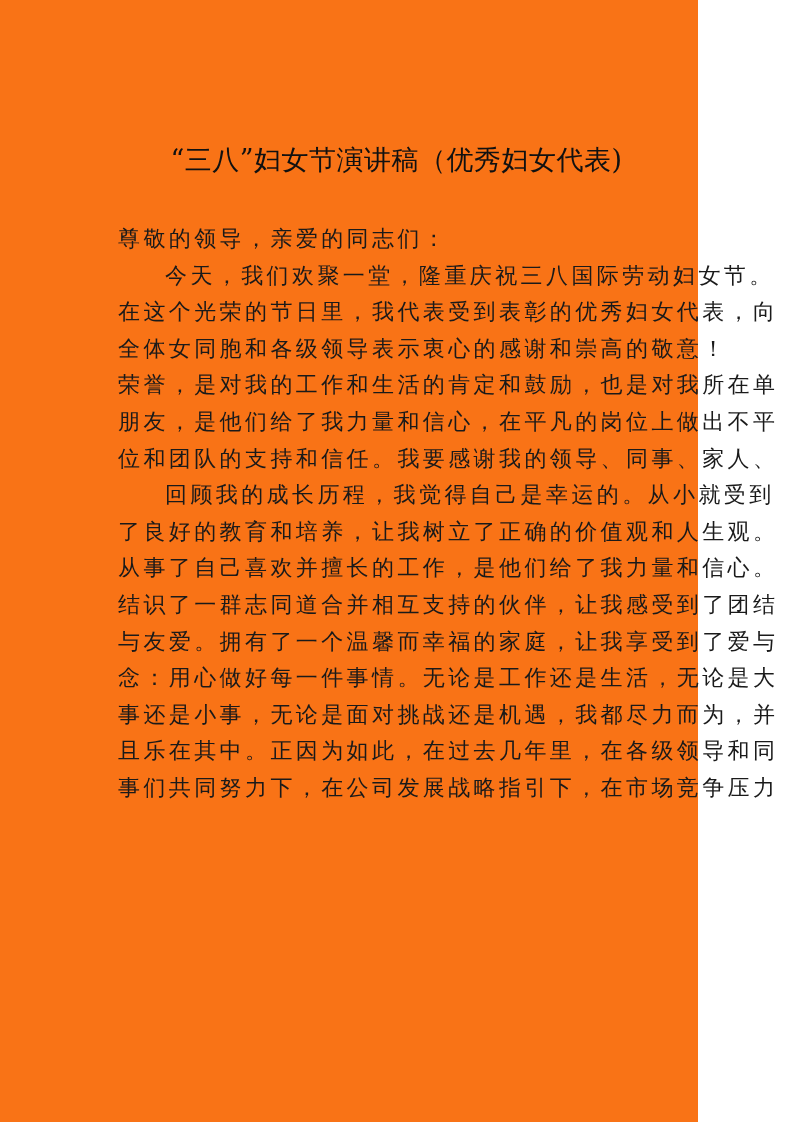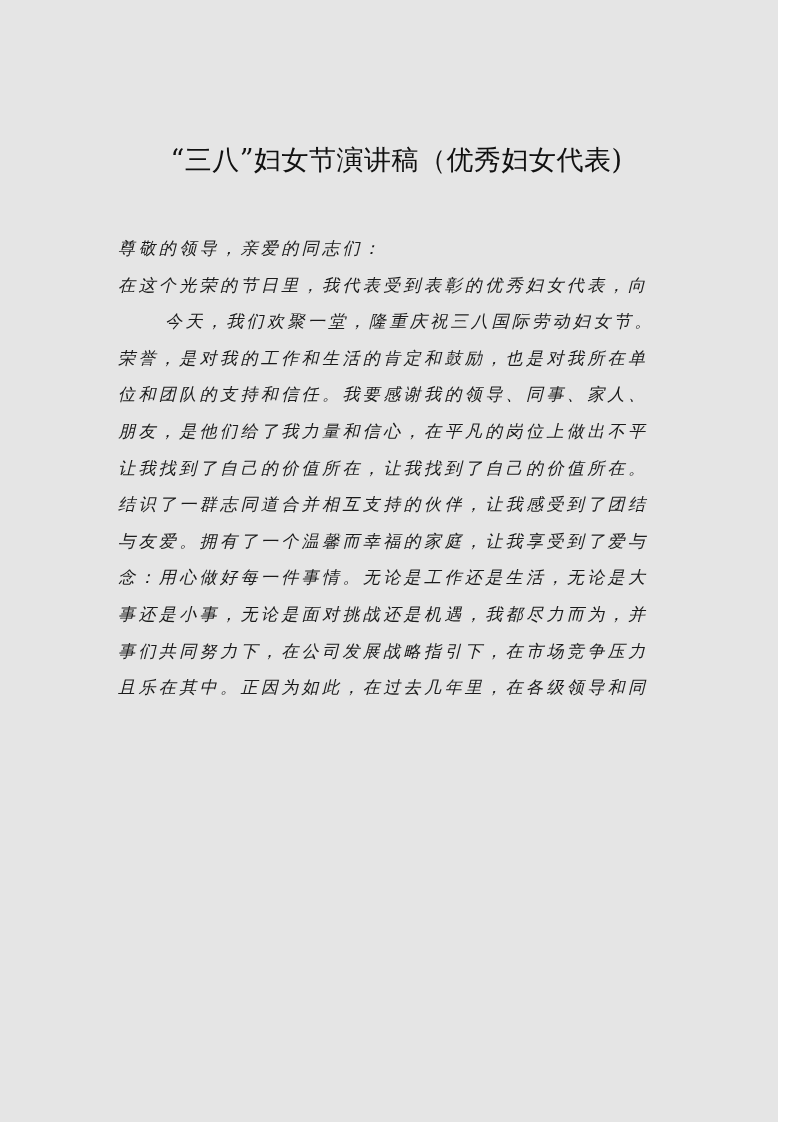--- a/index.html
+++ b/index.html
@@ -11,72 +11,74 @@
       width: 793px;
       height: 1122px;
       position: relative;
       overflow: hidden;
       color: #1a1a1a;
       font-family: "DejaVu Serif", "Liberation Serif", serif;
     }
     .page {
       position: absolute;
       left: 0; top: 0;
-      width: 778px;
+      width: 698px;
       height: 1122px;
-      background: #e5e5e5;
+      background: #f97316;
     }
     .title {
       position: absolute;
       left: 0;
       width: 793px;
       top: 140px;
       text-align: center;
       font-size: 27px;
       line-height: 40px;
       letter-spacing: 0.5px;
       color: #111;
       font-family: "DejaVu Serif", "Liberation Serif", serif;
     }
     .body-text {
       position: absolute;
       left: 118px;
-      top: 230px;
+      top: 221px;
       width: 566px;
-      font-size: 17px;
+      font-size: 22px;
       line-height: 36.6px;
       letter-spacing: 3.4px;
       color: #1a1a1a;
       font-family: "DejaVu Sans", "Liberation Sans", sans-serif;
       font-weight: 300;
-      font-style: italic;
     }
     .line {
       display: block;
       white-space: nowrap;
       height: 36.6px;
     }
     .indent {
       padding-left: 47px;
     }
   </style>
 </head>
 <body>
 
 <div class="page">
   <div class="title">“三八”妇女节演讲稿（优秀妇女代表)</div>
 
   <div class="body-text">
     <span class="line">尊敬的领导，亲爱的同志们：</span>
+    <span class="line indent">今天，我们欢聚一堂，隆重庆祝三八国际劳动妇女节。</span>
     <span class="line">在这个光荣的节日里，我代表受到表彰的优秀妇女代表，向</span>
-    <span class="line indent">今天，我们欢聚一堂，隆重庆祝三八国际劳动妇女节。</span>
+    <span class="line">全体女同胞和各级领导表示衷心的感谢和崇高的敬意！</span>
     <span class="line">荣誉，是对我的工作和生活的肯定和鼓励，也是对我所在单</span>
+    <span class="line">朋友，是他们给了我力量和信心，在平凡的岗位上做出不平</span>
     <span class="line">位和团队的支持和信任。我要感谢我的领导、同事、家人、</span>
-    <span class="line">朋友，是他们给了我力量和信心，在平凡的岗位上做出不平</span>
-    <span class="line">让我找到了自己的价值所在，让我找到了自己的价值所在。</span>
+    <span class="line indent">回顾我的成长历程，我觉得自己是幸运的。从小就受到</span>
+    <span class="line">了良好的教育和培养，让我树立了正确的价值观和人生观。</span>
+    <span class="line">从事了自己喜欢并擅长的工作，是他们给了我力量和信心。</span>
     <span class="line">结识了一群志同道合并相互支持的伙伴，让我感受到了团结</span>
     <span class="line">与友爱。拥有了一个温馨而幸福的家庭，让我享受到了爱与</span>
     <span class="line">念：用心做好每一件事情。无论是工作还是生活，无论是大</span>
     <span class="line">事还是小事，无论是面对挑战还是机遇，我都尽力而为，并</span>
+    <span class="line">且乐在其中。正因为如此，在过去几年里，在各级领导和同</span>
     <span class="line">事们共同努力下，在公司发展战略指引下，在市场竞争压力</span>
-    <span class="line">且乐在其中。正因为如此，在过去几年里，在各级领导和同</span>
   </div>
 </div>
 
 </body></html>

